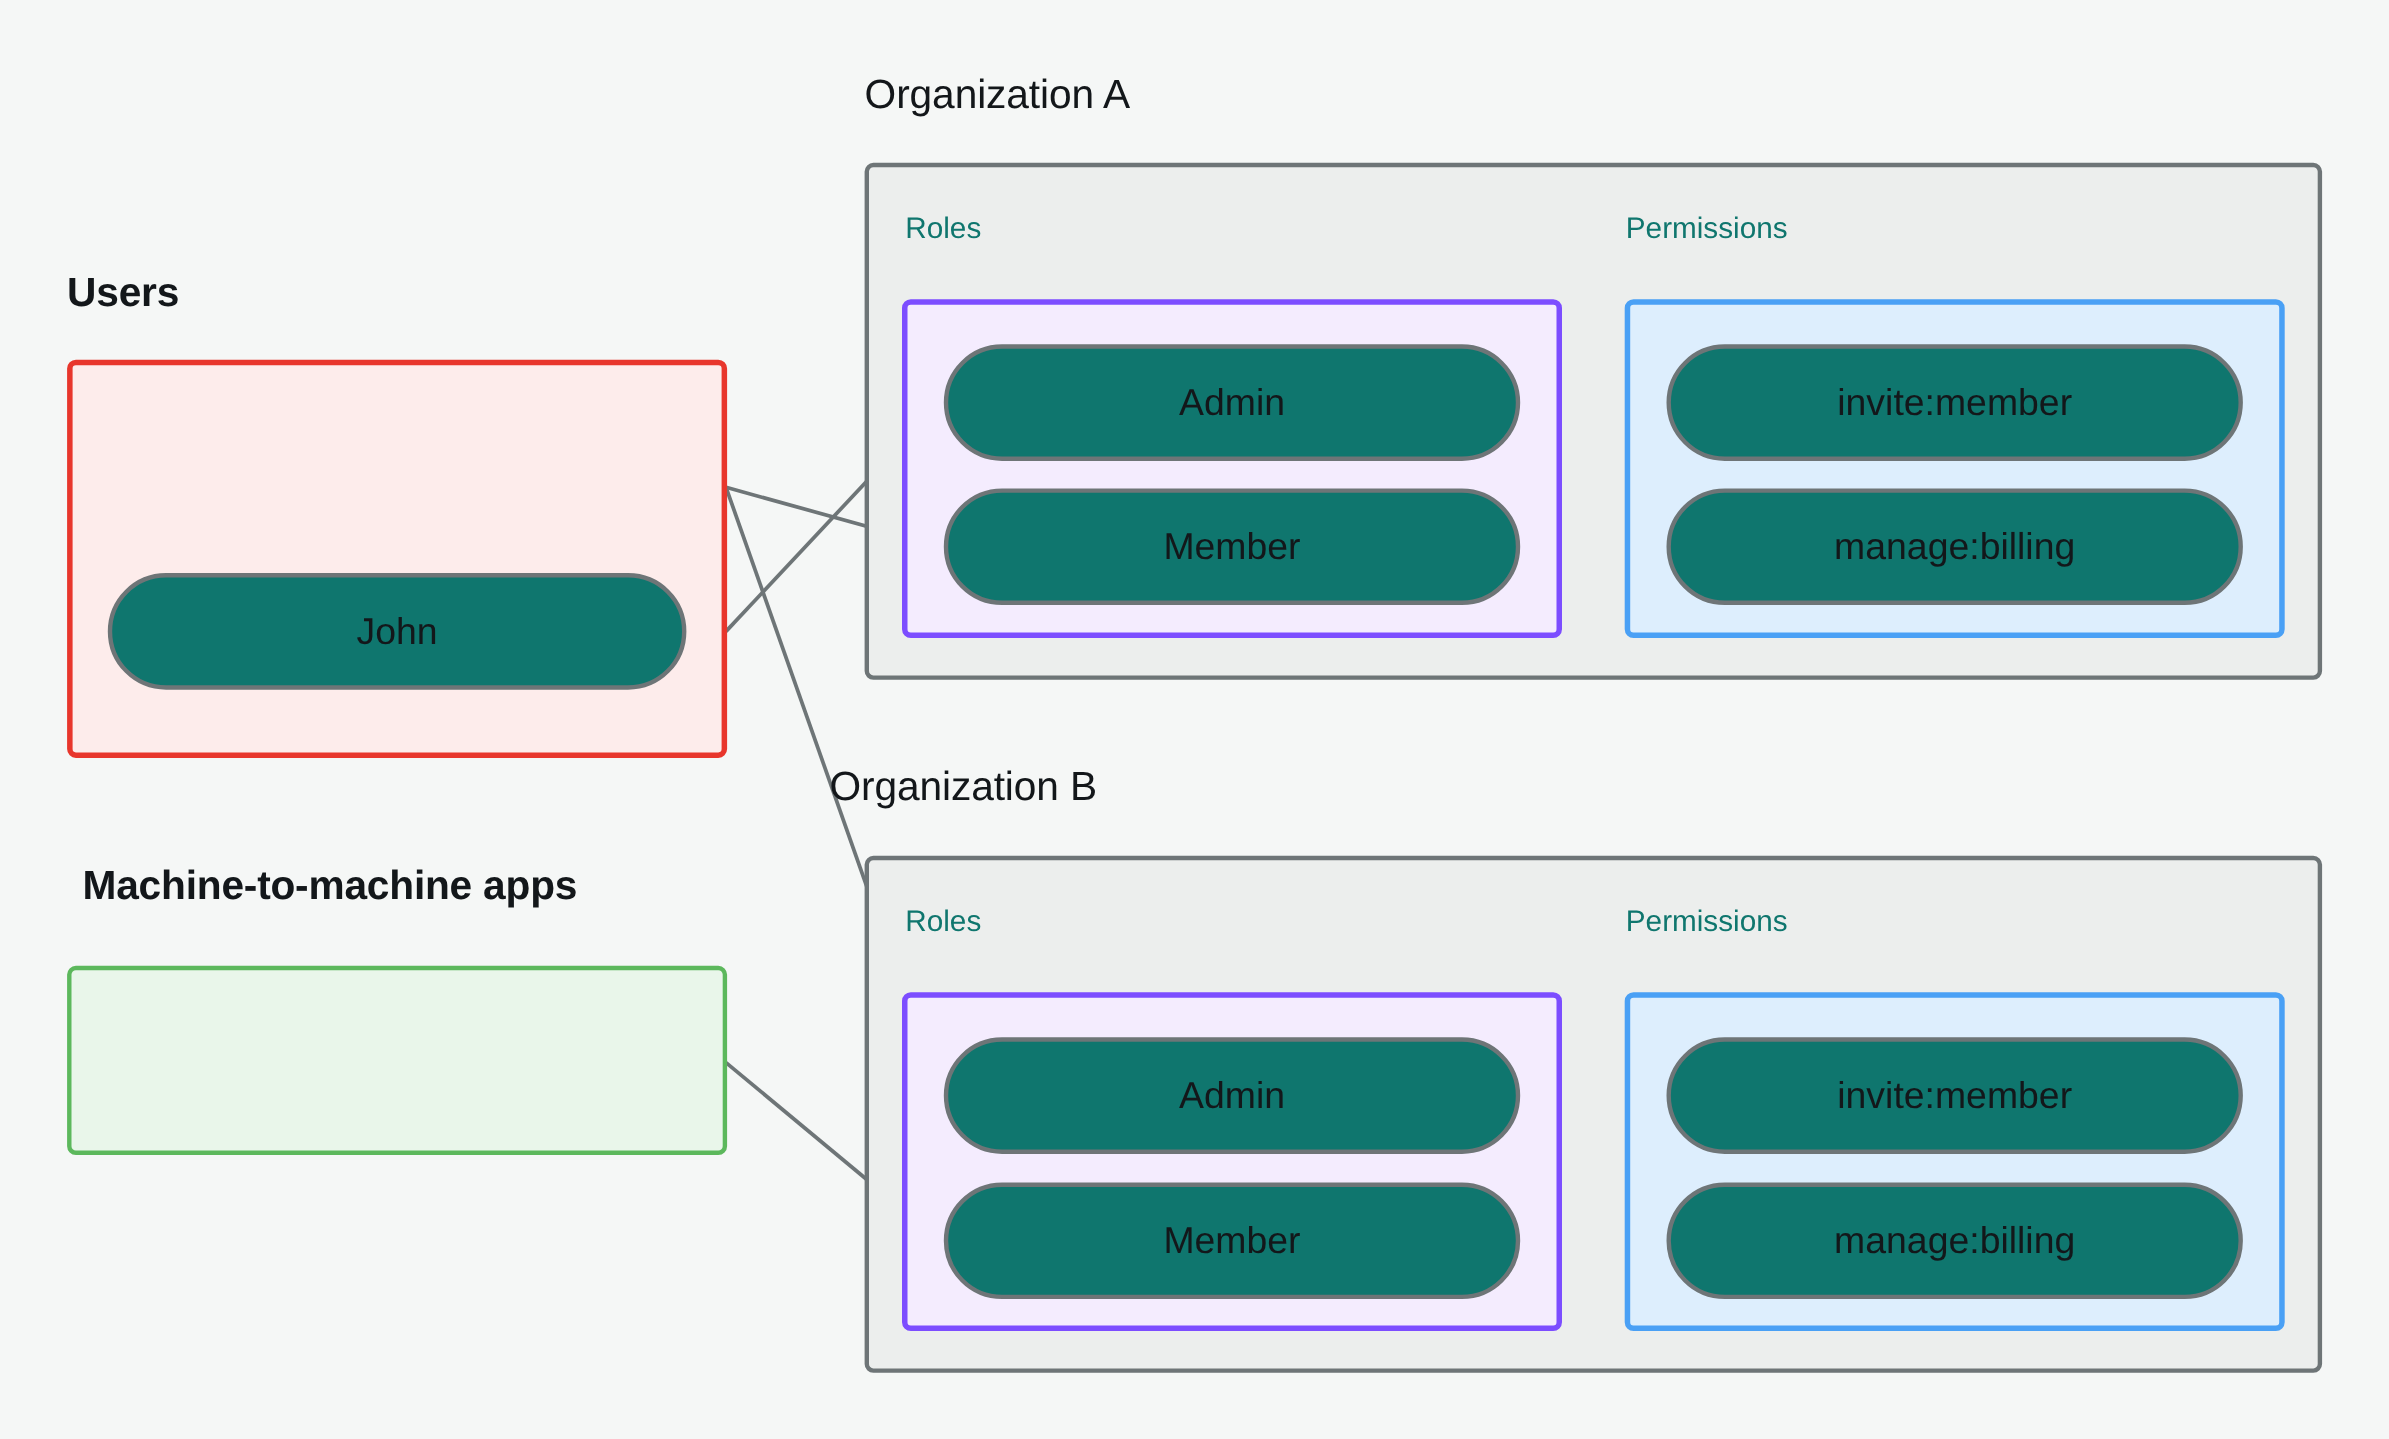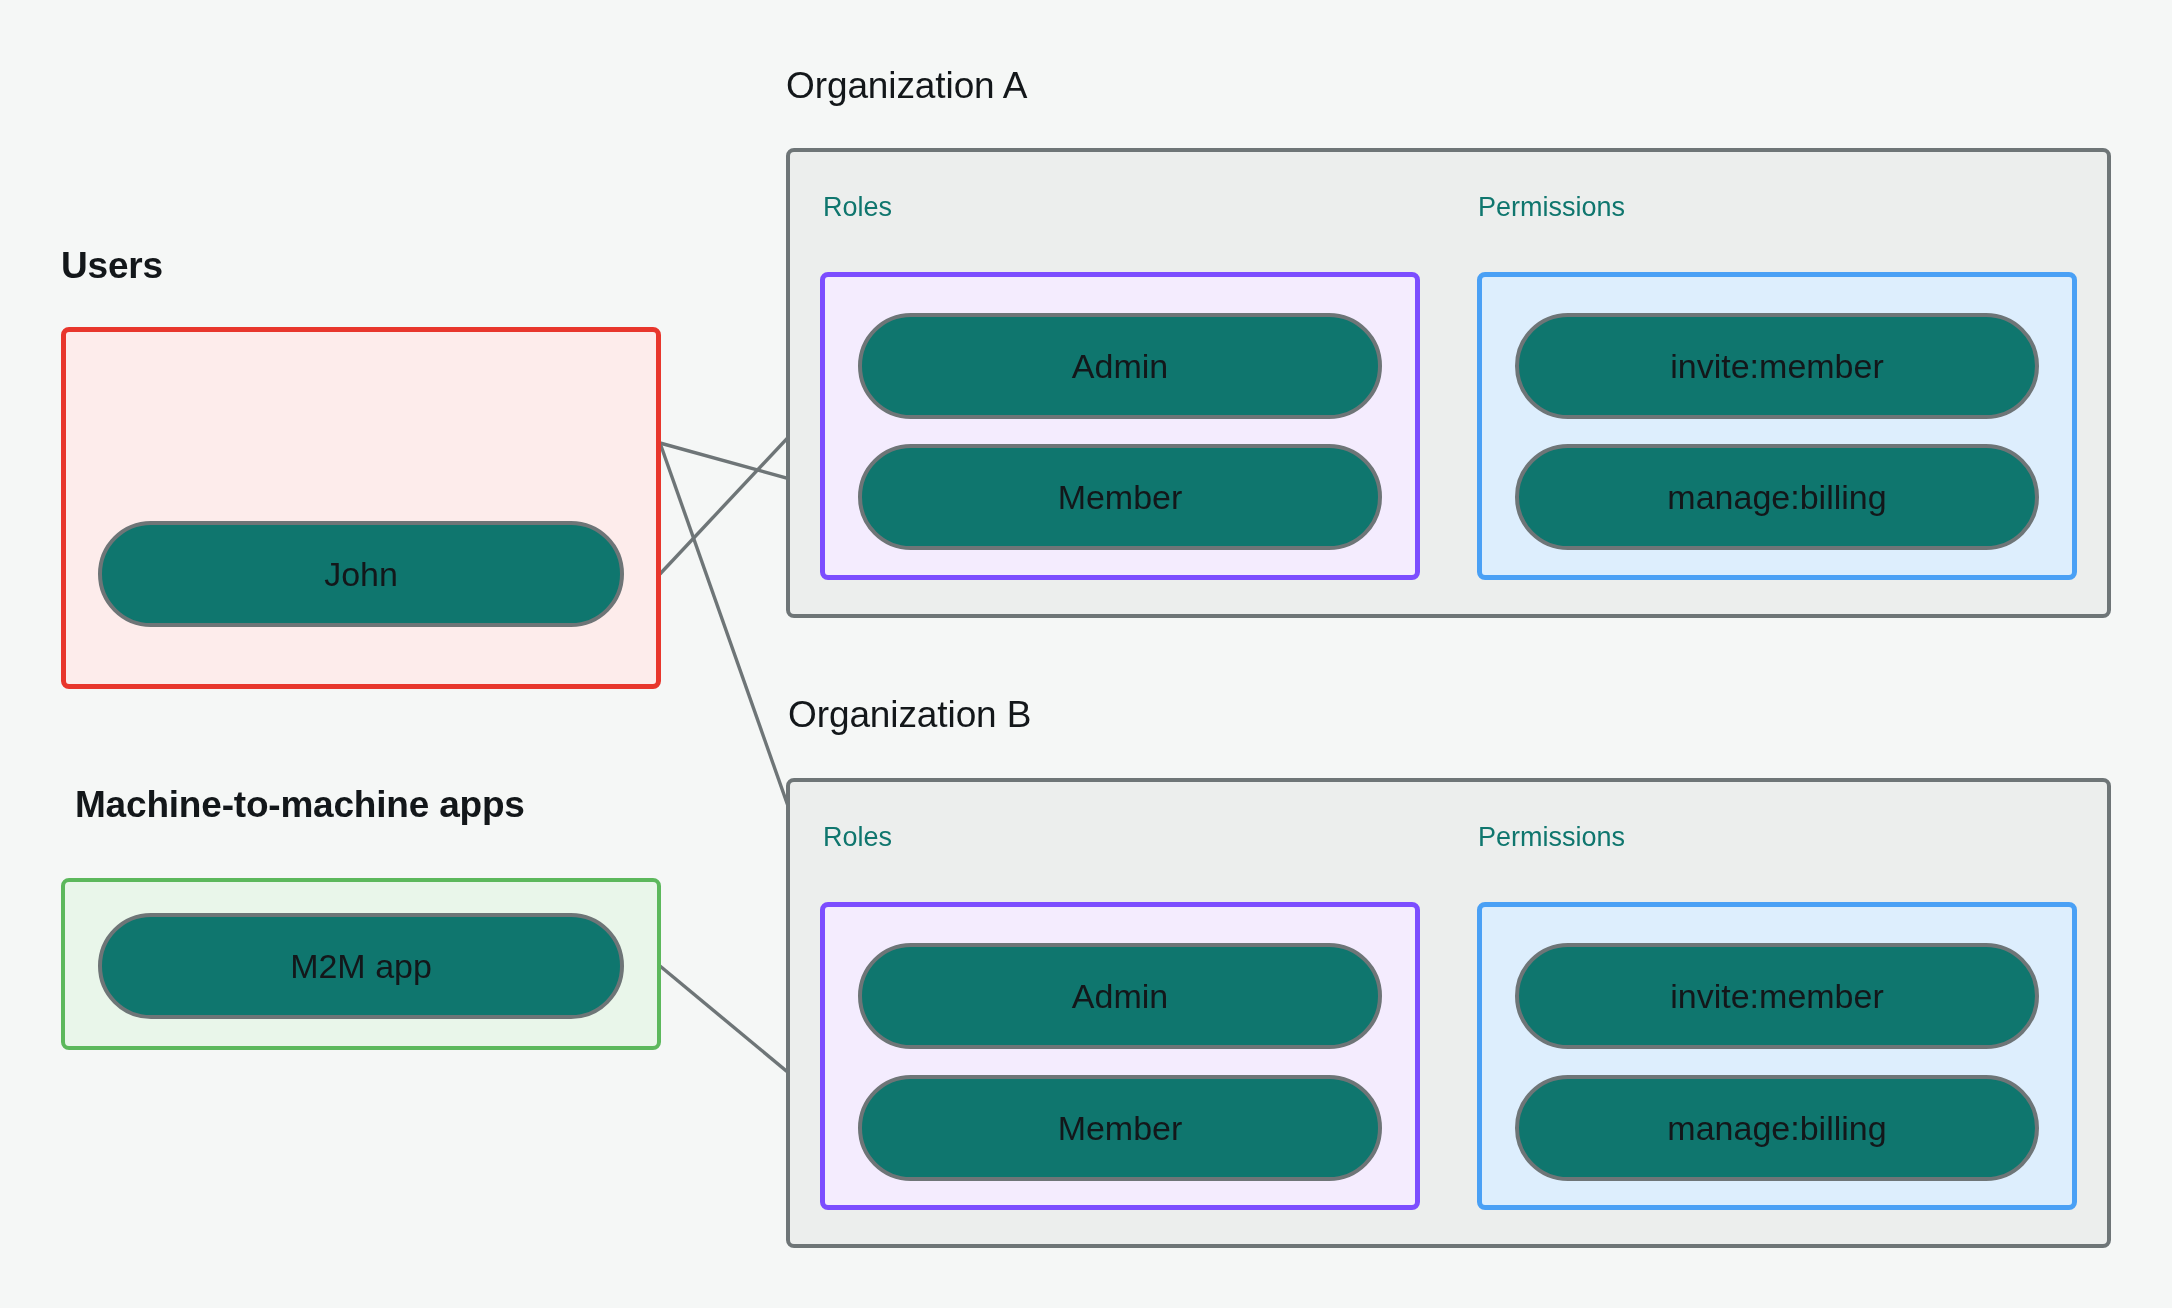--- a/index.html
+++ b/index.html
@@ -123,39 +123,38 @@
   <div class="caption" style="left:61px; top:245px;">Users</div>
 
   <div class="box box-users" style="left:61px; top:327px; width:600px; height:362px;"></div>
 
   <div class="pill" style="left:98px; top:521px; width:526px; height:106px;">John</div>
 
   <div class="caption" style="left:61px; top:784px;margin-left:14px;">Machine-to-machine apps</div>
 
   <div class="box box-m2m" style="left:61px; top:878px; width:600px; height:172px;"></div>
 
-  <div class="pill" style="left:98px; top:913px; width:526px; height:106px;">M2M app</div>
 
   <div class="org-caption" style="left:786px; top:65px;">Organization A</div>
 
   <div class="box box-org" style="left:786px; top:148px; width:1325px; height:470px;"></div>
 
   <div class="group-label" style="left:823px; top:192px;">Roles</div>
   <div class="group-label" style="left:1478px; top:192px;">Permissions</div>
 
   <div class="box box-roles" style="left:820px; top:272px; width:600px; height:308px;"></div>
   <div class="box box-perms" style="left:1477px; top:272px; width:600px; height:308px;"></div>
 
   <div class="pill" style="left:858px; top:313px; width:524px; height:106px;">Admin</div>
   <div class="pill" style="left:858px; top:444px; width:524px; height:106px;">Member</div>
 
   <div class="pill" style="left:1515px; top:313px; width:524px; height:106px;">invite:member</div>
   <div class="pill" style="left:1515px; top:444px; width:524px; height:106px;">manage:billing</div>
 
-  <div class="org-caption" style="left:788px; top:694px;text-align:right;">Organization B</div>
+  <div class="org-caption" style="left:754px; top:694px;text-align:right;">Organization B</div>
 
   <div class="box box-org" style="left:786px; top:778px; width:1325px; height:470px;"></div>
 
   <div class="group-label" style="left:823px; top:822px;">Roles</div>
   <div class="group-label" style="left:1478px; top:822px;">Permissions</div>
 
   <div class="box box-roles" style="left:820px; top:902px; width:600px; height:308px;"></div>
   <div class="box box-perms" style="left:1477px; top:902px; width:600px; height:308px;"></div>
 
   <div class="pill" style="left:858px; top:943px; width:524px; height:106px;">Admin</div>

